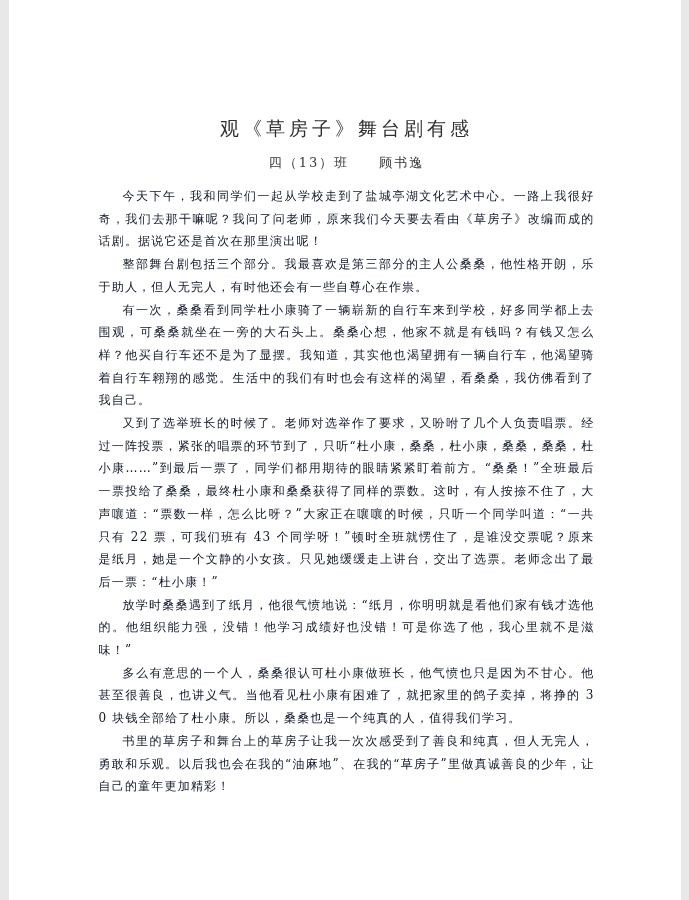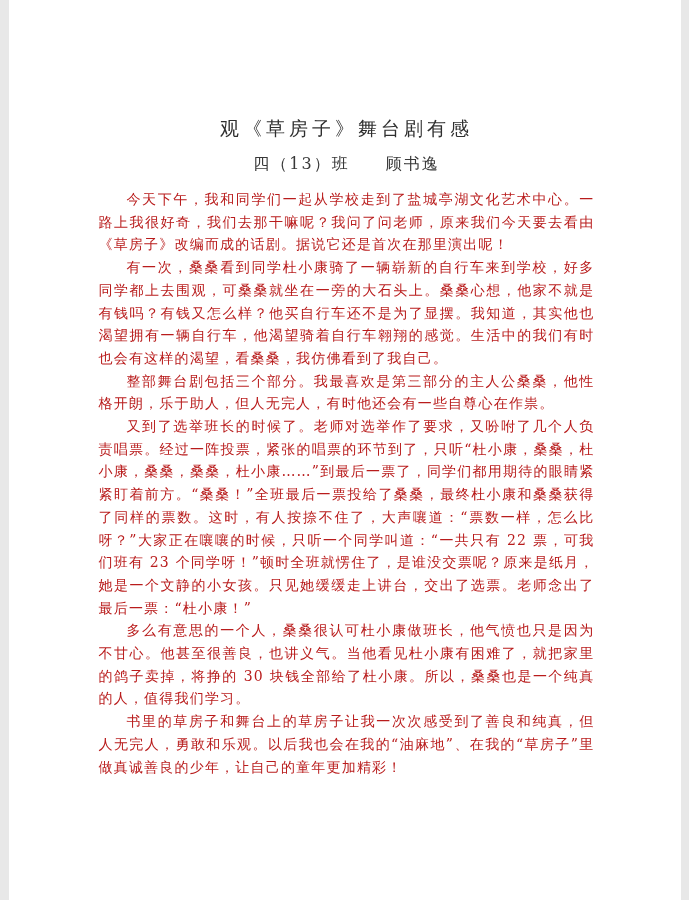--- a/index.html
+++ b/index.html
@@ -22,44 +22,45 @@
     .essay-title {
       margin: 0 0 12px 0;
       text-align: center;
       font-size: 19px;
       font-weight: 500;
       letter-spacing: 4px;
       color: #2f2f2f;
     }
     .essay-byline {
       text-align: center;
-      font-size: 16px;
+      font-size: 13px;
       letter-spacing: 2px;
       margin-bottom: 13px;
       color: #383838;
     }
     .essay-body p {
       margin: 0;
-      font-size: 14px;
+      font-size: 12px;
       line-height: 22.7px;
       text-align: justify;
       text-justify: inter-ideograph;
       text-indent: 2em;
       letter-spacing: 1.2px;
-      color: #b91c1c;
+      color: #0f172a;
       word-break: break-all;
     }
   </style>
 </head>
 <body>
 
 <div class="page">
   <h1 class="essay-title">观《草房子》舞台剧有感</h1>
   <div class="essay-byline">四（13）班　　顾书逸</div>
   <div class="essay-body">
     <p>今天下午，我和同学们一起从学校走到了盐城亭湖文化艺术中心。一路上我很好奇，我们去那干嘛呢？我问了问老师，原来我们今天要去看由《草房子》改编而成的话剧。据说它还是首次在那里演出呢！</p>
+    <p>整部舞台剧包括三个部分。我最喜欢是第三部分的主人公桑桑，他性格开朗，乐于助人，但人无完人，有时他还会有一些自尊心在作祟。</p>
     <p>有一次，桑桑看到同学杜小康骑了一辆崭新的自行车来到学校，好多同学都上去围观，可桑桑就坐在一旁的大石头上。桑桑心想，他家不就是有钱吗？有钱又怎么样？他买自行车还不是为了显摆。我知道，其实他也渴望拥有一辆自行车，他渴望骑着自行车翱翔的感觉。生活中的我们有时也会有这样的渴望，看桑桑，我仿佛看到了我自己。</p>
-    <p>整部舞台剧包括三个部分。我最喜欢是第三部分的主人公桑桑，他性格开朗，乐于助人，但人无完人，有时他还会有一些自尊心在作祟。</p>
-    <p>又到了选举班长的时候了。老师对选举作了要求，又吩咐了几个人负责唱票。经过一阵投票，紧张的唱票的环节到了，只听“杜小康，桑桑，杜小康，桑桑，桑桑，杜小康……”到最后一票了，同学们都用期待的眼睛紧紧盯着前方。“桑桑！”全班最后一票投给了桑桑，最终杜小康和桑桑获得了同样的票数。这时，有人按捺不住了，大声嚷道：“票数一样，怎么比呀？”大家正在嚷嚷的时候，只听一个同学叫道：“一共只有 22 票，可我们班有 23 个同学呀！”顿时全班就愣住了，是谁没交票呢？原来是纸月，她是一个文静的小女孩。只见她缓缓走上讲台，交出了选票。老师念出了最后一票：“杜小康！”</p>
+    <p>又到了选举班长的时候了。老师对选举作了要求，又吩咐了几个人负责唱票。经过一阵投票，紧张的唱票的环节到了，只听“杜小康，桑桑，杜小康，桑桑，桑桑，杜小康……”到最后一票了，同学们都用期待的眼睛紧紧盯着前方。“桑桑！”全班最后一票投给了桑桑，最终杜小康和桑桑获得了同样的票数。这时，有人按捺不住了，大声嚷道：“票数一样，怎么比呀？”大家正在嚷嚷的时候，只听一个同学叫道：“一共只有 22 票，可我们班有 43 个同学呀！”顿时全班就愣住了，是谁没交票呢？原来是纸月，她是一个文静的小女孩。只见她缓缓走上讲台，交出了选票。老师念出了最后一票：“杜小康！”</p>
+    <p>放学时桑桑遇到了纸月，他很气愤地说：“纸月，你明明就是看他们家有钱才选他的。他组织能力强，没错！他学习成绩好也没错！可是你选了他，我心里就不是滋味！”</p>
     <p>多么有意思的一个人，桑桑很认可杜小康做班长，他气愤也只是因为不甘心。他甚至很善良，也讲义气。当他看见杜小康有困难了，就把家里的鸽子卖掉，将挣的 30 块钱全部给了杜小康。所以，桑桑也是一个纯真的人，值得我们学习。</p>
     <p>书里的草房子和舞台上的草房子让我一次次感受到了善良和纯真，但人无完人，勇敢和乐观。以后我也会在我的“油麻地”、在我的“草房子”里做真诚善良的少年，让自己的童年更加精彩！</p>
   </div>
 </div>
 
 </body></html>

